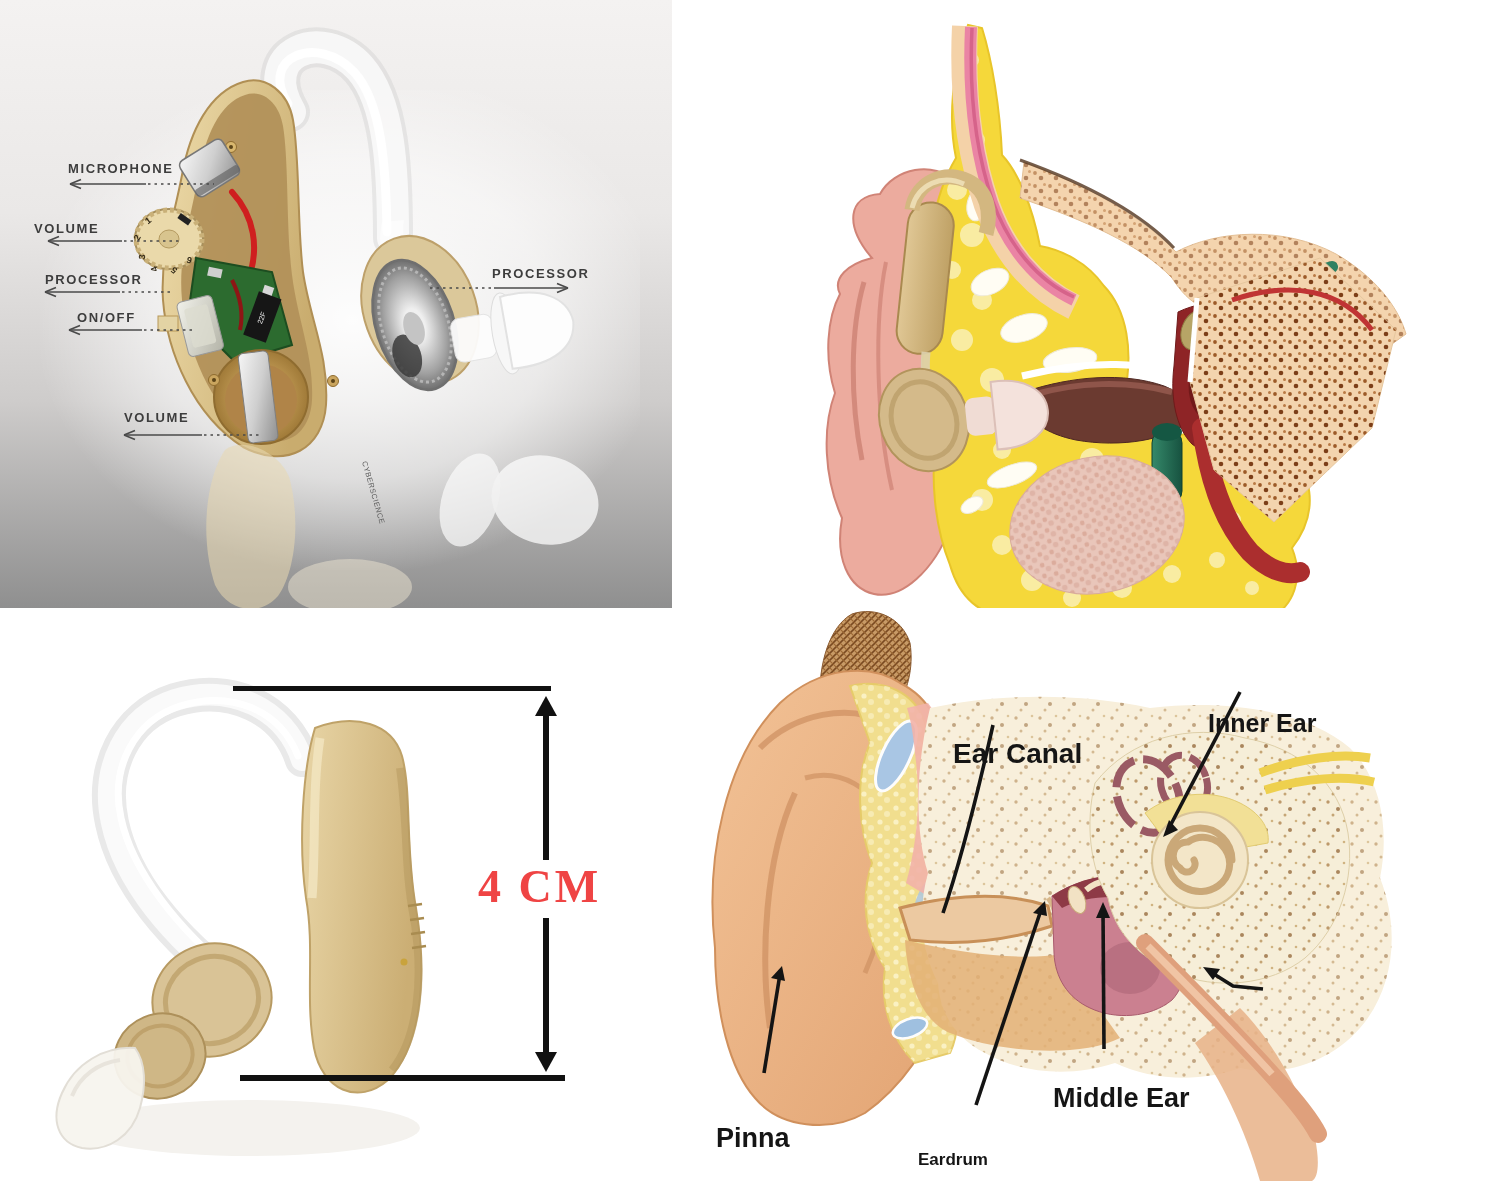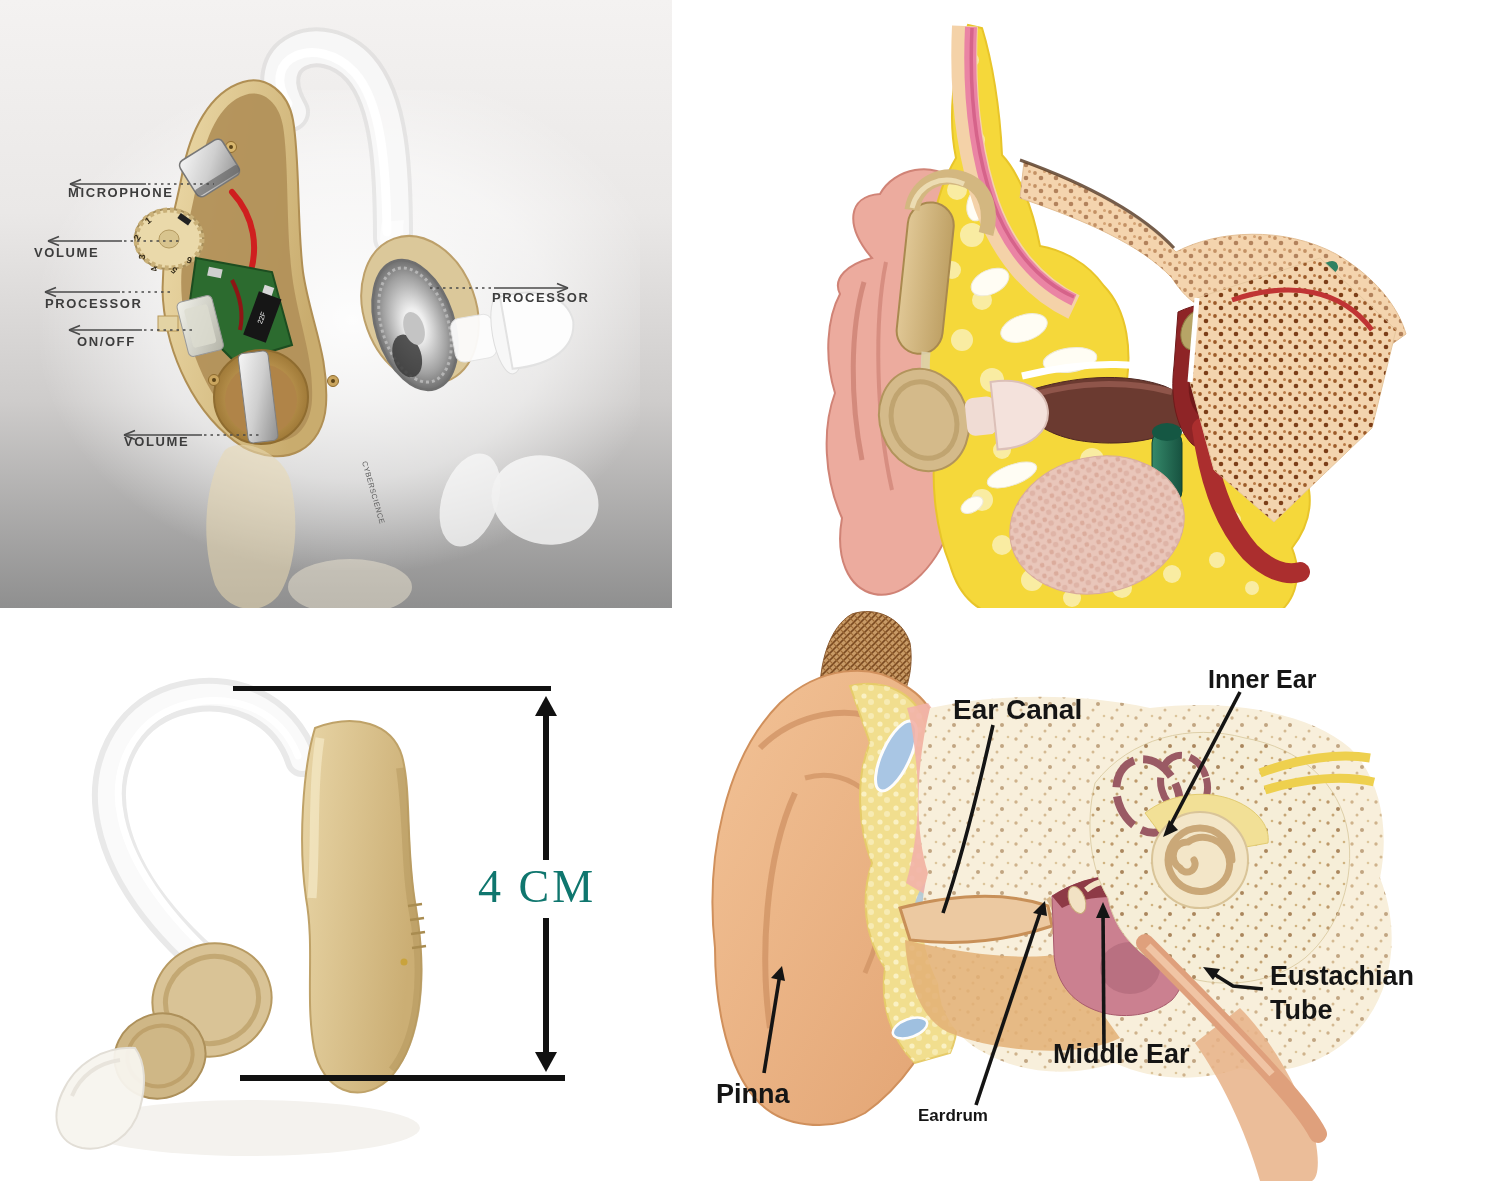--- a/index.html
+++ b/index.html
@@ -10,27 +10,27 @@
     background:linear-gradient(180deg,#f4f2f1 0%,#eae8e7 35%,#cecccb 66%,#8f8f8f 100%);}
   #panel-device .glow{position:absolute;left:40px;top:90px;width:600px;height:480px;
     background:radial-gradient(ellipse at 52% 48%, rgba(255,255,255,0.95) 0%, rgba(255,255,255,0.55) 45%, rgba(255,255,255,0) 72%);}
   #panel-ear3d{left:672px;top:0;width:828px;height:620px;background:#ffffff;}
   #panel-size{left:0;top:608px;width:700px;height:573px;background:#ffffff;}
   #panel-anatomy{left:700px;top:608px;width:800px;height:573px;background:#ffffff;}
   .abs{position:absolute;}
   svg{display:block;}
   
   .callout-label{position:absolute;font-size:13px;font-weight:bold;color:#3d3d3d;
-    letter-spacing:1.6px;white-space:nowrap;margin-top:24px;}
+    letter-spacing:1.6px;white-space:nowrap;}
   
   .anat-label{position:absolute;font-weight:bold;color:#151515;font-size:26px;
-    letter-spacing:0px;line-height:1.25;}
+    letter-spacing:0px;line-height:1.25;margin-top:44px;}
   
-  .measure-text{position:absolute;font-family:"Liberation Serif", serif;font-weight:normal;
-    font-size:46px;color:#0f766e;letter-spacing:3px;white-space:nowrap;}
+  .measure-text{position:absolute;font-family:"Liberation Serif", serif;font-weight:bold;
+    font-size:46px;color:#ef4444;letter-spacing:3px;white-space:nowrap;}
 </style>
 </head>
 <body>
 
 <div class="stage">
 
   <div class="panel" id="panel-device">
     <div class="glow"></div>
 
     <svg class="abs" style="left:0;top:0" width="672" height="608" viewBox="0 0 672 608">
@@ -513,19 +513,18 @@
           <polygon points="403,294 396,310 410,310" stroke="none"></polygon>
         <line x1="276" y1="497" x2="341" y2="302"></line>
           <polygon points="345,293 333,305 347,308" stroke="none"></polygon>
         <line x1="64" y1="465" x2="80" y2="366"></line>
           <polygon points="82,358 71,370 85,373" stroke="none"></polygon>
       </g>
     </svg>
 
     <div class="anat-label" style="left:253px;top:84px;font-size:28px">Ear Canal</div>
     <div class="anat-label" style="left:508px;top:56px;font-size:25px">Inner Ear</div>
-    <div class="anat-label" style="left:570px;top:352px;width:160px;font-size:27px">Eustachian Tube</div>
     <div class="anat-label" style="left:353px;top:430px;font-size:27px">Middle Ear</div>
     <div class="anat-label" style="left:218px;top:497px;font-size:17px">Eardrum</div>
     <div class="anat-label" style="left:16px;top:470px;font-size:27px">Pinna</div>
   </div>
 
 </div>
 
 </body></html>

